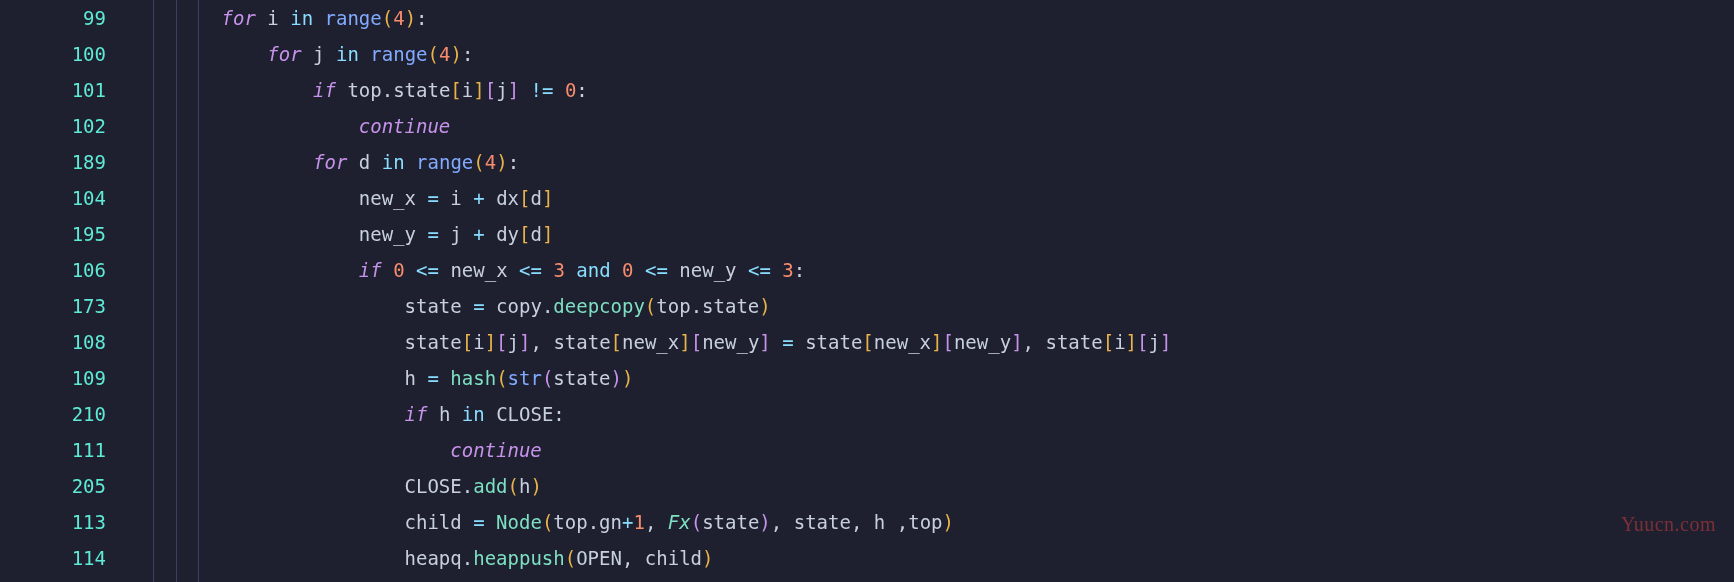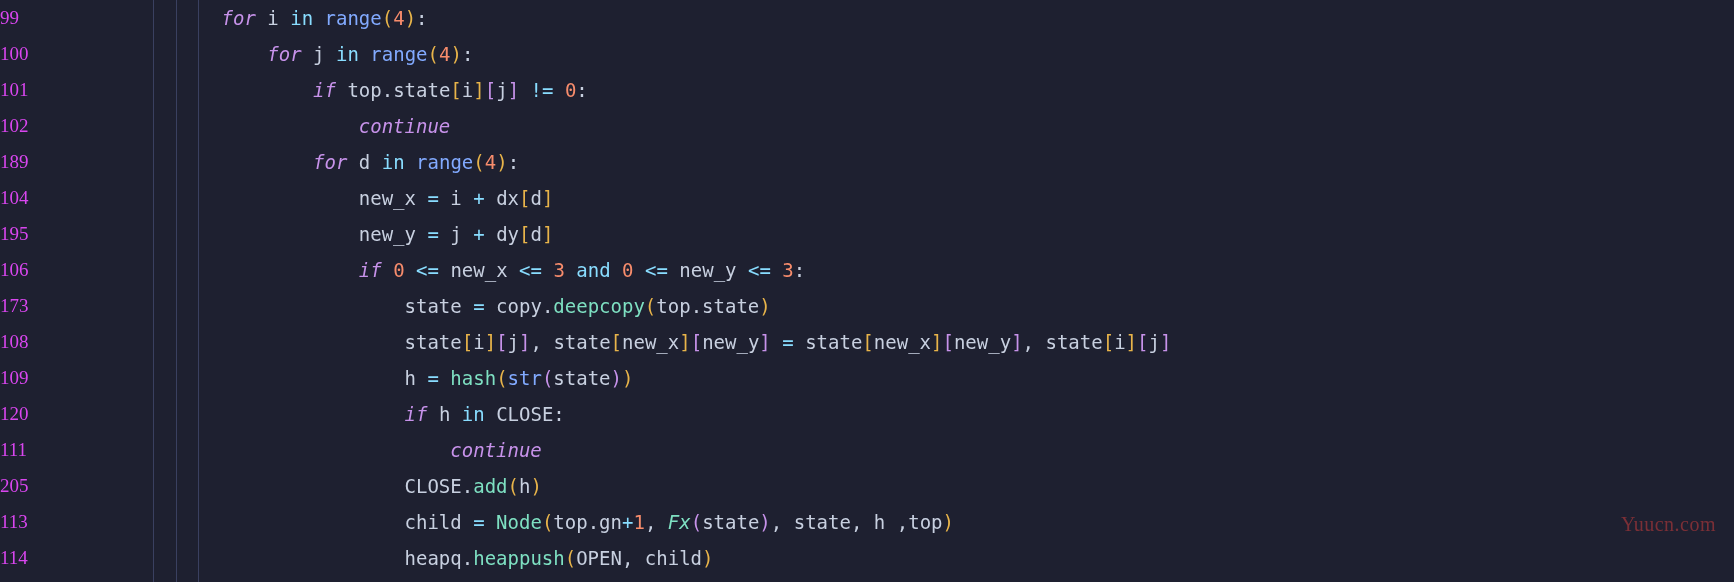--- a/index.html
+++ b/index.html
@@ -14,25 +14,24 @@
     overflow: hidden;
     position: relative;
   }
   .editor {
     display: flex;
     height: 100%;
   }
   .gutter {
     width: 130px;
     flex-shrink: 0;
-    text-align: left;
+    text-align: right;
     padding-right: 24px;
-    color: #d946ef;
+    color: #5eead4;
     user-select: none;
-    font-family: Liberation Serif, serif;
   }
   .gutter-line { height: 36px; }
   .indent-guides {
     position: absolute;
     left: 130px;
     top: 0;
     height: 100%;
     pointer-events: none;
   }
   .guide {
@@ -83,21 +82,21 @@
       <div class="gutter-line">100</div>
       <div class="gutter-line">101</div>
       <div class="gutter-line">102</div>
       <div class="gutter-line">189</div>
       <div class="gutter-line">104</div>
       <div class="gutter-line">195</div>
       <div class="gutter-line">106</div>
       <div class="gutter-line">173</div>
       <div class="gutter-line">108</div>
       <div class="gutter-line">109</div>
-      <div class="gutter-line">120</div>
+      <div class="gutter-line">210</div>
       <div class="gutter-line">111</div>
       <div class="gutter-line">205</div>
       <div class="gutter-line">113</div>
       <div class="gutter-line">114</div>
     </div>
 
   <div class="code" id="code"><div class="code-line"><span class="tok-white">        </span><span class="tok-kw">for</span><span class="tok-var"> </span><span class="tok-var">i</span><span class="tok-var"> </span><span class="tok-op">in</span><span class="tok-var"> </span><span class="tok-builtin">range</span><span class="tok-punc">(</span><span class="tok-num">4</span><span class="tok-punc">)</span><span class="tok-white">:</span></div><div class="code-line"><span class="tok-white">            </span><span class="tok-kw">for</span><span class="tok-var"> </span><span class="tok-var">j</span><span class="tok-var"> </span><span class="tok-op">in</span><span class="tok-var"> </span><span class="tok-builtin">range</span><span class="tok-punc">(</span><span class="tok-num">4</span><span class="tok-punc">)</span><span class="tok-white">:</span></div><div class="code-line"><span class="tok-white">                </span><span class="tok-kw">if</span><span class="tok-var"> </span><span class="tok-var">top</span><span class="tok-white">.</span><span class="tok-var">state</span><span class="tok-punc">[</span><span class="tok-var">i</span><span class="tok-punc">]</span><span class="tok-punc2">[</span><span class="tok-var">j</span><span class="tok-punc2">]</span><span class="tok-var"> </span><span class="tok-op">!=</span><span class="tok-var"> </span><span class="tok-num">0</span><span class="tok-white">:</span></div><div class="code-line"><span class="tok-white">                    </span><span class="tok-ctrl">continue</span></div><div class="code-line"><span class="tok-white">                </span><span class="tok-kw">for</span><span class="tok-var"> </span><span class="tok-var">d</span><span class="tok-var"> </span><span class="tok-op">in</span><span class="tok-var"> </span><span class="tok-builtin">range</span><span class="tok-punc">(</span><span class="tok-num">4</span><span class="tok-punc">)</span><span class="tok-white">:</span></div><div class="code-line"><span class="tok-white">                    </span><span class="tok-var">new_x</span><span class="tok-var"> </span><span class="tok-op">=</span><span class="tok-var"> </span><span class="tok-var">i</span><span class="tok-var"> </span><span class="tok-op">+</span><span class="tok-var"> </span><span class="tok-var">dx</span><span class="tok-punc">[</span><span class="tok-var">d</span><span class="tok-punc">]</span></div><div class="code-line"><span class="tok-white">                    </span><span class="tok-var">new_y</span><span class="tok-var"> </span><span class="tok-op">=</span><span class="tok-var"> </span><span class="tok-var">j</span><span class="tok-var"> </span><span class="tok-op">+</span><span class="tok-var"> </span><span class="tok-var">dy</span><span class="tok-punc">[</span><span class="tok-var">d</span><span class="tok-punc">]</span></div><div class="code-line"><span class="tok-white">                    </span><span class="tok-kw">if</span><span class="tok-var"> </span><span class="tok-num">0</span><span class="tok-var"> </span><span class="tok-op">&lt;=</span><span class="tok-var"> </span><span class="tok-var">new_x</span><span class="tok-var"> </span><span class="tok-op">&lt;=</span><span class="tok-var"> </span><span class="tok-num">3</span><span class="tok-var"> </span><span class="tok-op">and</span><span class="tok-var"> </span><span class="tok-num">0</span><span class="tok-var"> </span><span class="tok-op">&lt;=</span><span class="tok-var"> </span><span class="tok-var">new_y</span><span class="tok-var"> </span><span class="tok-op">&lt;=</span><span class="tok-var"> </span><span class="tok-num">3</span><span class="tok-white">:</span></div><div class="code-line"><span class="tok-white">                        </span><span class="tok-var">state</span><span class="tok-var"> </span><span class="tok-op">=</span><span class="tok-var"> </span><span class="tok-var">copy</span><span class="tok-white">.</span><span class="tok-call">deepcopy</span><span class="tok-punc">(</span><span class="tok-var">top</span><span class="tok-white">.</span><span class="tok-var">state</span><span class="tok-punc">)</span></div><div class="code-line"><span class="tok-white">                        </span><span class="tok-var">state</span><span class="tok-punc">[</span><span class="tok-var">i</span><span class="tok-punc">]</span><span class="tok-punc2">[</span><span class="tok-var">j</span><span class="tok-punc2">]</span><span class="tok-white">,</span><span class="tok-var"> </span><span class="tok-var">state</span><span class="tok-punc">[</span><span class="tok-var">new_x</span><span class="tok-punc">]</span><span class="tok-punc2">[</span><span class="tok-var">new_y</span><span class="tok-punc2">]</span><span class="tok-var"> </span><span class="tok-op">=</span><span class="tok-var"> </span><span class="tok-var">state</span><span class="tok-punc">[</span><span class="tok-var">new_x</span><span class="tok-punc">]</span><span class="tok-punc2">[</span><span class="tok-var">new_y</span><span class="tok-punc2">]</span><span class="tok-white">,</span><span class="tok-var"> </span><span class="tok-var">state</span><span class="tok-punc">[</span><span class="tok-var">i</span><span class="tok-punc">]</span><span class="tok-punc2">[</span><span class="tok-var">j</span><span class="tok-punc2">]</span></div><div class="code-line"><span class="tok-white">                        </span><span class="tok-var">h</span><span class="tok-var"> </span><span class="tok-op">=</span><span class="tok-var"> </span><span class="tok-call">hash</span><span class="tok-punc">(</span><span class="tok-builtin">str</span><span class="tok-punc2">(</span><span class="tok-var">state</span><span class="tok-punc2">)</span><span class="tok-punc">)</span></div><div class="code-line"><span class="tok-white">                        </span><span class="tok-kw">if</span><span class="tok-var"> </span><span class="tok-var">h</span><span class="tok-var"> </span><span class="tok-op">in</span><span class="tok-var"> </span><span class="tok-var">CLOSE</span><span class="tok-white">:</span></div><div class="code-line"><span class="tok-white">                            </span><span class="tok-ctrl">continue</span></div><div class="code-line"><span class="tok-white">                        </span><span class="tok-var">CLOSE</span><span class="tok-white">.</span><span class="tok-call">add</span><span class="tok-punc">(</span><span class="tok-var">h</span><span class="tok-punc">)</span></div><div class="code-line"><span class="tok-white">                        </span><span class="tok-var">child</span><span class="tok-var"> </span><span class="tok-op">=</span><span class="tok-var"> </span><span class="tok-call">Node</span><span class="tok-punc">(</span><span class="tok-var">top</span><span class="tok-white">.</span><span class="tok-var">gn</span><span class="tok-op">+</span><span class="tok-num">1</span><span class="tok-white">,</span><span class="tok-var"> </span><span class="tok-call tok-italic">Fx</span><span class="tok-punc2">(</span><span class="tok-var">state</span><span class="tok-punc2">)</span><span class="tok-white">,</span><span class="tok-var"> </span><span class="tok-var">state</span><span class="tok-white">,</span><span class="tok-var"> </span><span class="tok-var">h</span><span class="tok-var"> </span><span class="tok-white">,</span><span class="tok-var">top</span><span class="tok-punc">)</span></div><div class="code-line"><span class="tok-white">                        </span><span class="tok-var">heapq</span><span class="tok-white">.</span><span class="tok-call">heappush</span><span class="tok-punc">(</span><span class="tok-var">OPEN</span><span class="tok-white">,</span><span class="tok-var"> </span><span class="tok-var">child</span><span class="tok-punc">)</span></div></div>
 
 </div>
 

